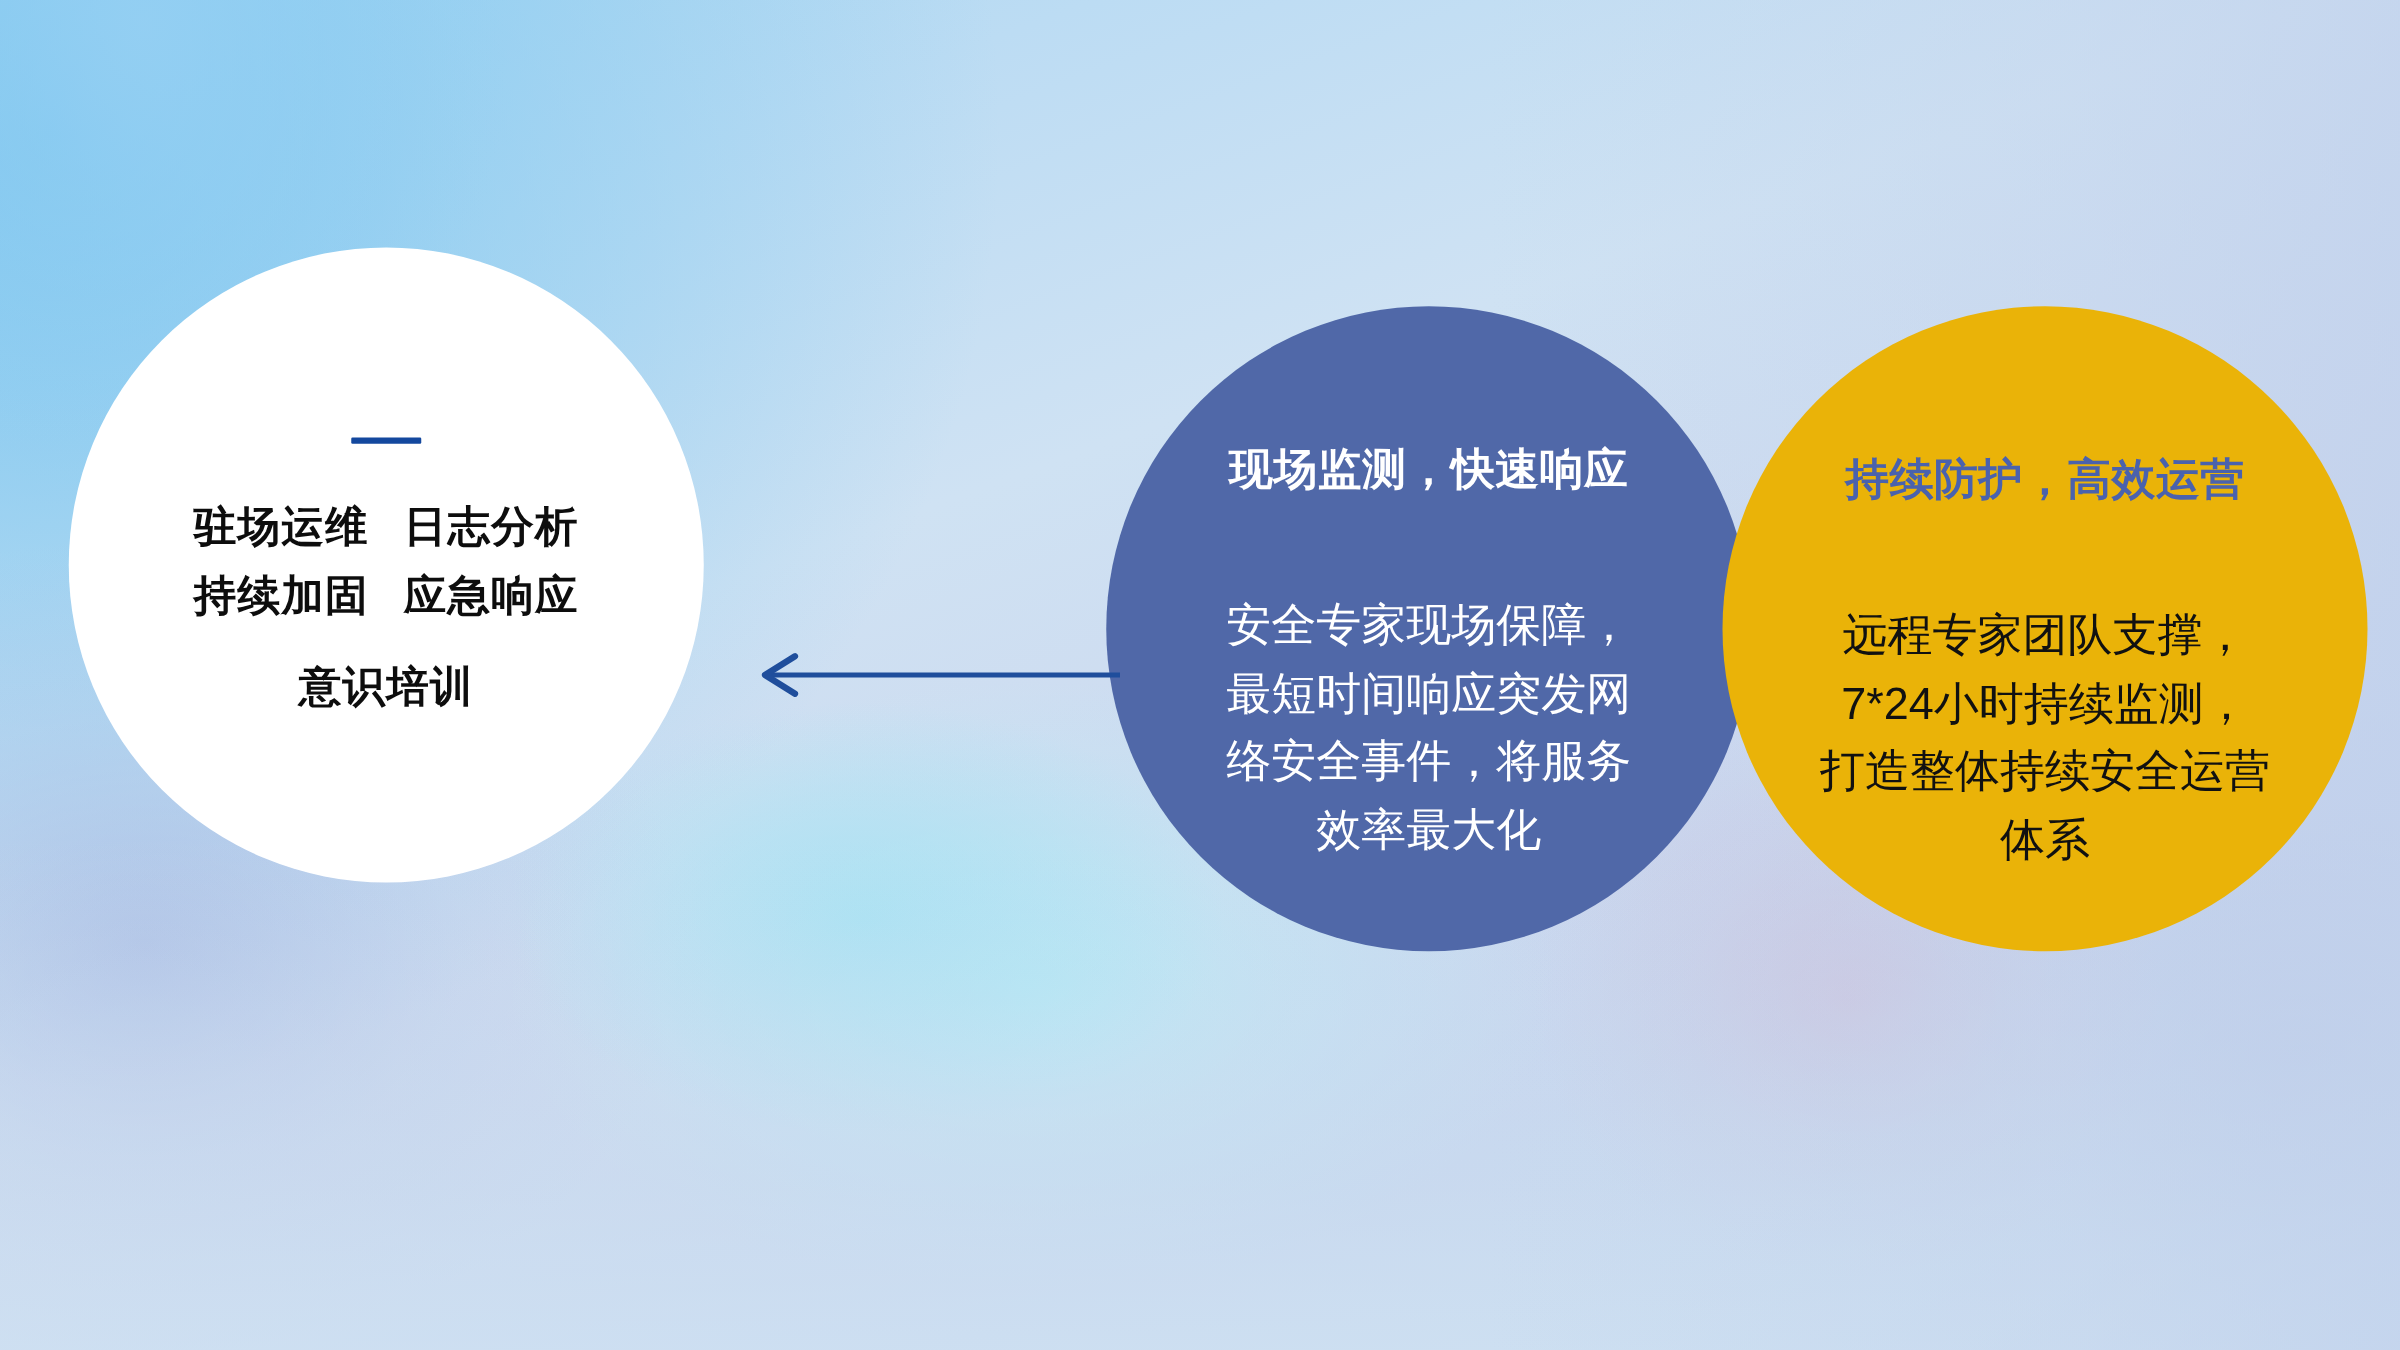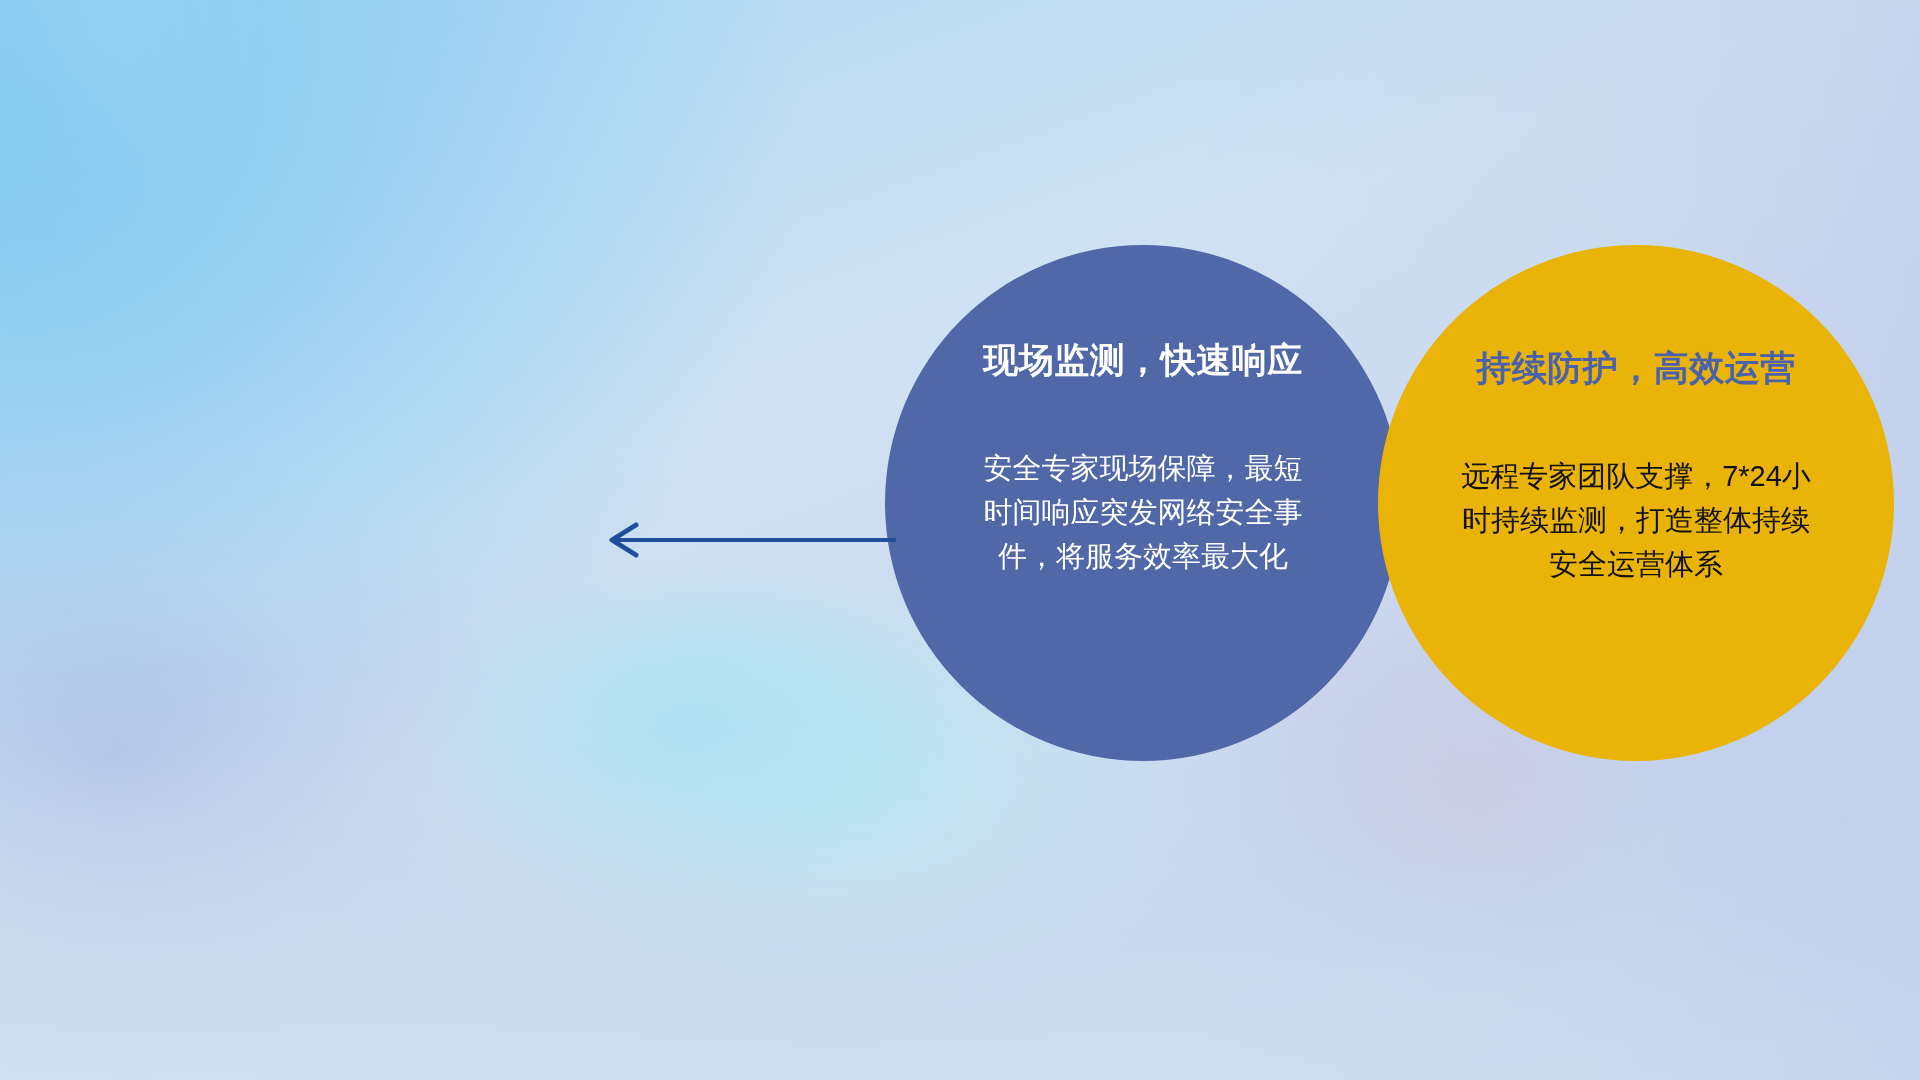--- a/index.html
+++ b/index.html
@@ -166,46 +166,47 @@
   }
 
   .left-row-last {
     margin-top: 18px;
   }
 
   
   .circle-content {
     position: absolute;
     left: 0;
-    top: 0;
+    top: 15px;
     width: 100%;
     height: 100%;
     display: flex;
     flex-direction: column;
     align-items: center;
     justify-content: flex-start;
     box-sizing: border-box;
+    gap: 12px;
   }
 
   #circle-center .circle-content { padding-top: 92px; }
   #circle-right  .circle-content { padding-top: 100px; }
 
   .card-title {
     font-size: 35px;
     font-weight: bold;
     letter-spacing: 0.5px;
     white-space: nowrap;
   }
 
   #title-center { color: #ffffff; }
   #title-right  { color: #4a62ad; }
 
   .card-body {
     margin-top: 62px;
-    font-size: 29px;
+    font-size: 36px;
     line-height: 1.52;
     text-align: center;
     width: 340px;
   }
 
   #body-center { color: #ffffff; }
   #body-right  { color: #111111; width: 360px; }
 
   
   #arrow-connector {
@@ -226,20 +227,34 @@
   <div class="bg-layer bg-glow-topleft"></div>
   <div class="bg-layer bg-glow-topleft2"></div>
   <div class="bg-layer bg-glow-lavender-bl"></div>
   <div class="bg-layer bg-glow-lavender-br"></div>
   <div class="bg-layer bg-glow-cyan"></div>
   <div class="bg-layer bg-glow-cyan2"></div>
   <div class="bg-layer bg-glow-pink"></div>
   <div class="bg-layer bg-bottom-fade"></div>
   <div class="bg-layer bg-topright-fade"></div>
 
+  <div class="circle" id="circle-left">
+    <div class="accent-dash"></div>
+    <div class="left-text-block">
+      <span class="left-row">
+        <span>驻场运维</span><span class="gap"></span><span>日志分析</span>
+      </span>
+      <span class="left-row">
+        <span>持续加固</span><span class="gap"></span><span>应急响应</span>
+      </span>
+      <span class="left-row left-row-last">
+        <span>意识培训</span>
+      </span>
+    </div>
+  </div>
 
   <div class="circle" id="circle-center">
     <div class="circle-content">
       <div class="card-title" id="title-center">现场监测，快速响应</div>
       <div class="card-body" id="body-center">安全专家现场保障，最短时间响应突发网络安全事件，将服务效率最大化</div>
     </div>
   </div>
 
   <div class="circle" id="circle-right">
     <div class="circle-content">

